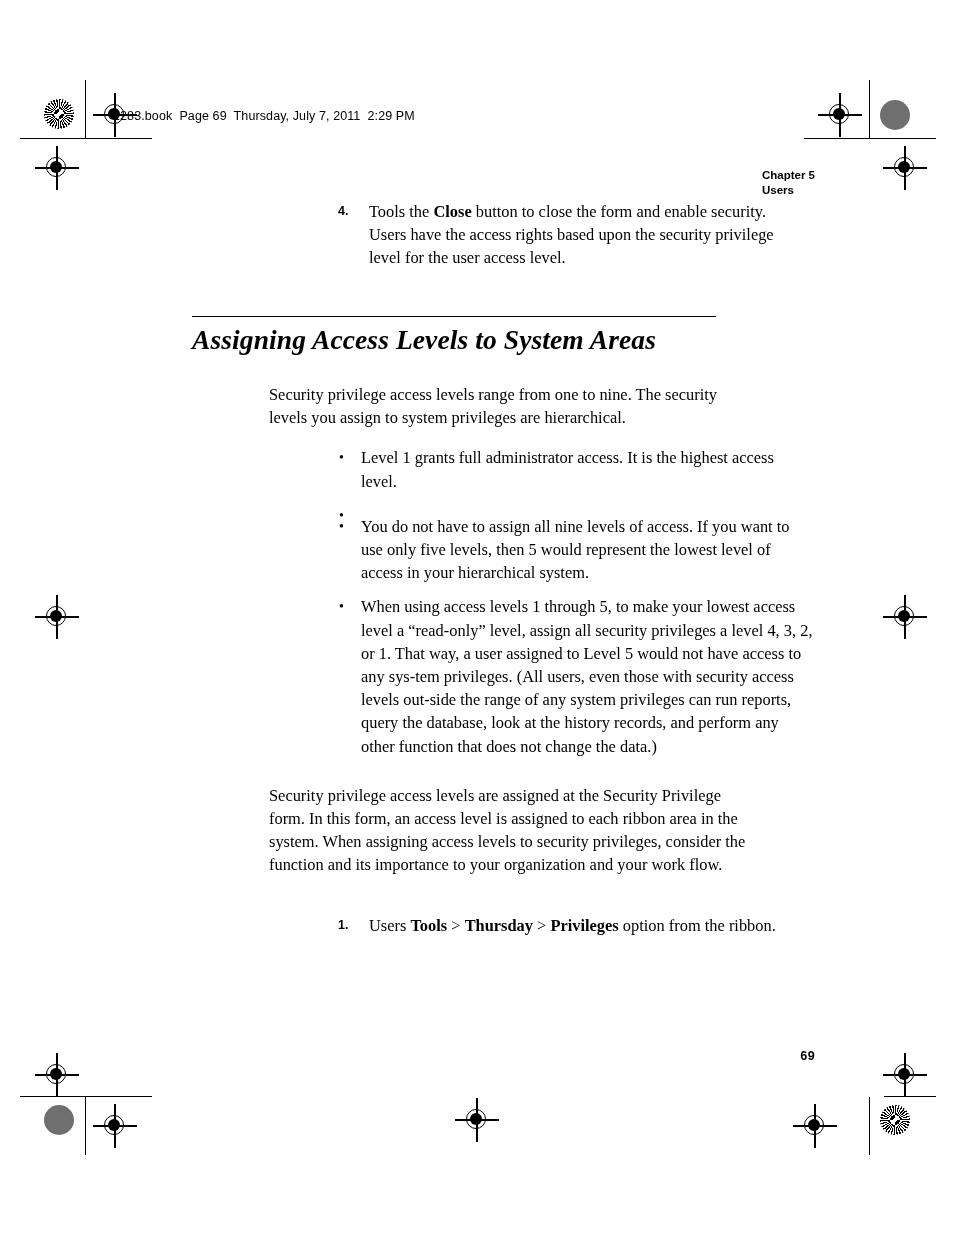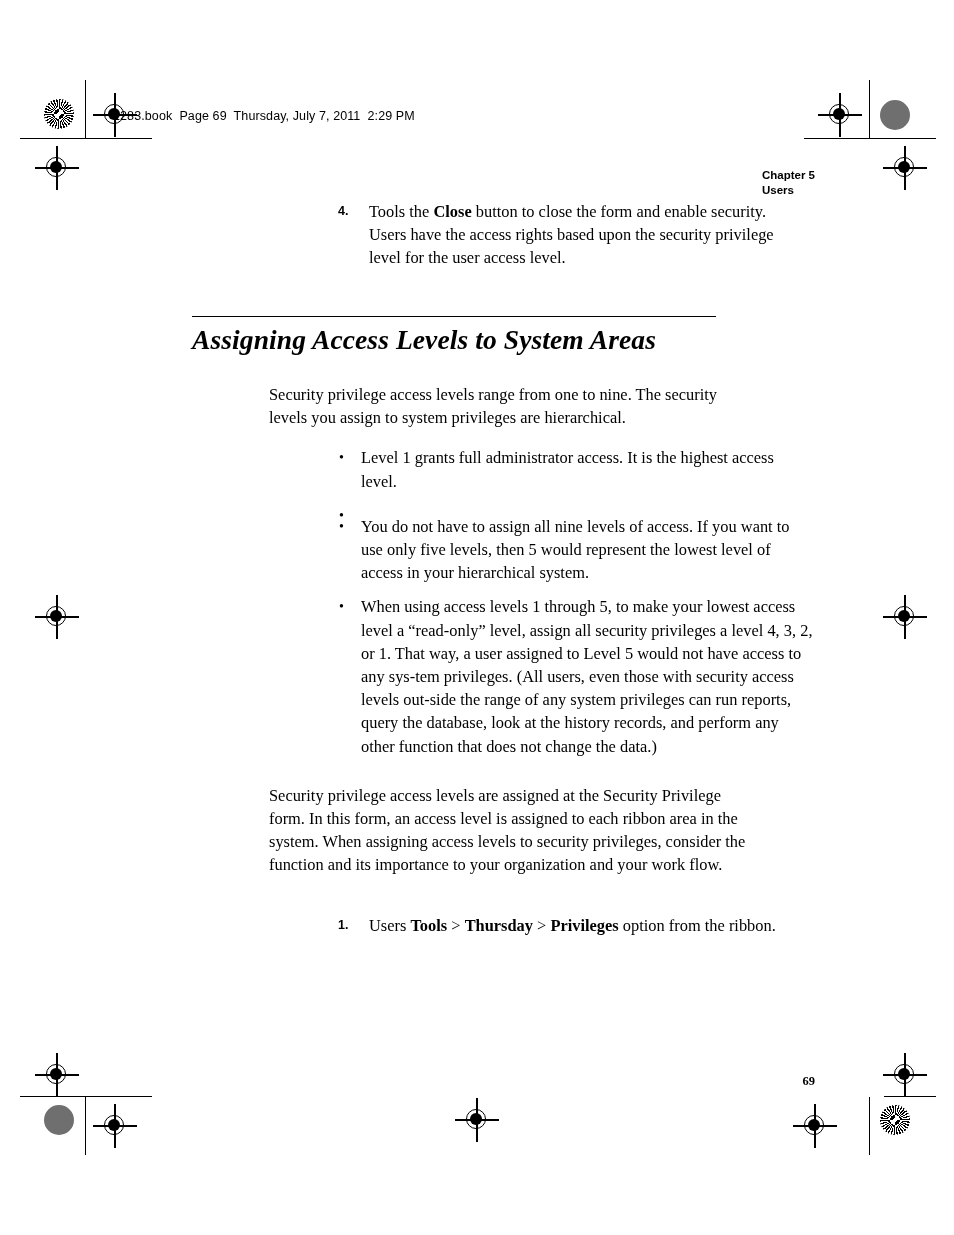--- a/index.html
+++ b/index.html
@@ -183,25 +183,24 @@
   .gap-md { height: 17px; }
   .gap-lg { height: 26px; }
 
   b, .b { font-weight: bold; }
 
   
   .page-number {
     position: absolute;
     right: 139px;
     top: 1050px;
-    font-family: Liberation Serif, serif;
+    font-family: Liberation Mono, monospace;
     font-weight: bold;
     font-size: 12.5px;
     color: #000;
-    margin-top: 24px;
   }
 </style>
 </head>
 <body>
 
 <div id="page">
 
   <div class="star-target" style="left:44px; top:99px;"></div>
   <div class="trim-line trim-v" style="left:85px; top:80px; height:58px;"></div>
   <div class="reg-mark" style="left:93px; top:93px;">

